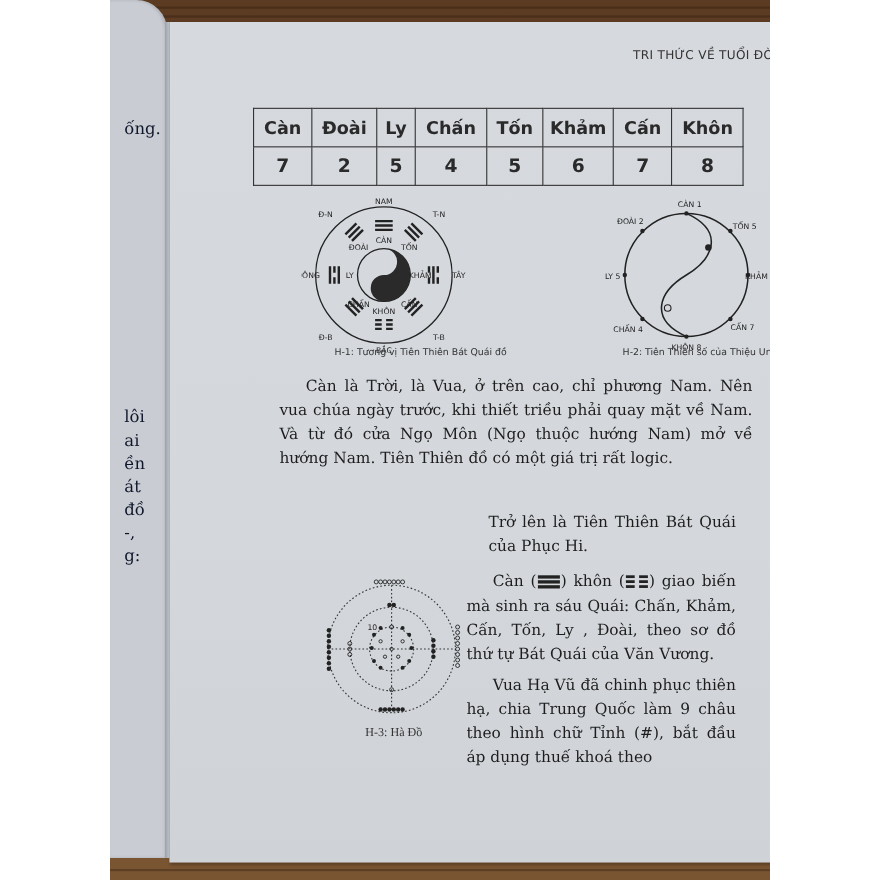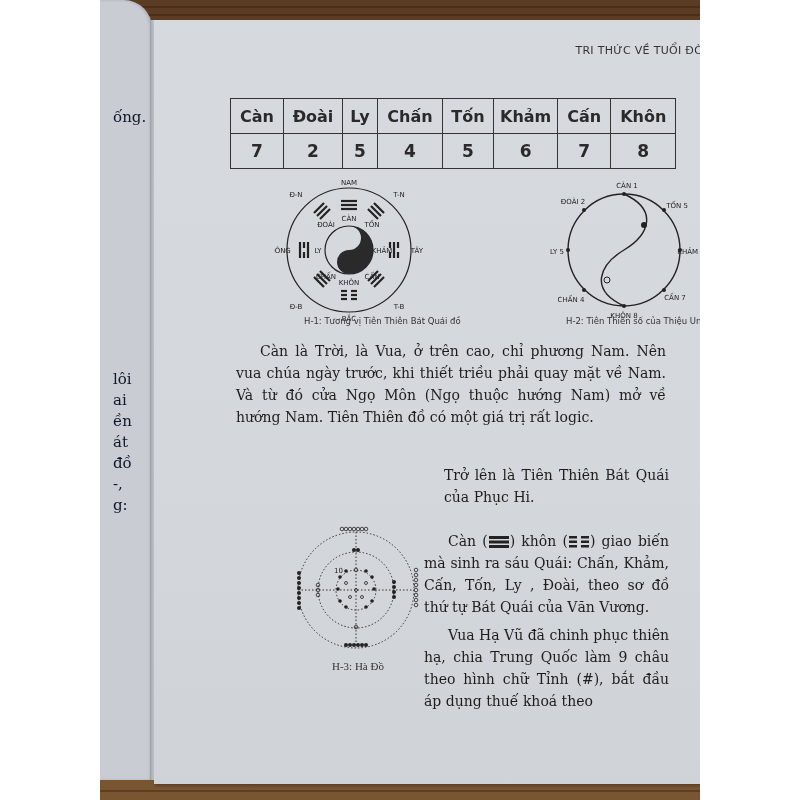--- a/index.html
+++ b/index.html
@@ -46,21 +46,21 @@
     font-weight: bold;
   }
   table.trigram-table tr.names td { font-size: 16px; height: 30px; }
   table.trigram-table tr.values td { font-size: 17px; height: 30px; }
   .figure { position: absolute; }
   .caption {
     position: absolute; font-family: "DejaVu Sans", sans-serif; font-size: 8.5px; color: #333; white-space: nowrap;
   }
   .fig-label { font-family: "DejaVu Sans", sans-serif; font-size: 7px; fill: #222; }
   .text-block {
-    position: absolute; left: 82px; width: 430px;
+    position: absolute; left: 100px; width: 430px;
     font-size: 14px; line-height: 22px; color: #1d1d1d; text-align: justify;
   }
   .text-block p { margin: 0; text-indent: 24px; }
   .hado-caption { position: absolute; font-family: Liberation Serif, serif; font-size: 11px; color: #333; }
   .narrow-text {
     position: absolute; left: 270px; width: 245px;
     font-size: 14px; line-height: 22px; color: #1d1d1d; text-align: justify;
   }
   .narrow-text p { margin: 0; text-indent: 24px; }
   .trig { display: inline-block; vertical-align: middle; }
@@ -262,21 +262,21 @@
           <circle cx="46" cy="76" r="1.8"></circle>
           <circle cx="52" cy="82" r="1.8"></circle>
           <circle cx="72" cy="82" r="1.8"></circle>
       </g>
       <text class="fig-label" x="40" y="48">10</text>
     </svg>
     <div class="hado-caption" style="left:178px; top:640px">H-3: Hà Đồ</div>
 
     <div class="narrow-text" style="top:444px">
       <p style="text-indent:0; padding-left:20px">Trở lên là Tiên Thiên Bát Quái của Phục Hi.</p>
-      <p style="margin-top:22px">
+      <p style="margin-top:10px">
         <span>Càn (</span><svg class="trig" width="22" height="14" viewBox="0 0 22 14">
             <rect x="1" y="1" width="20" height="3" fill="#222"></rect>
             <rect x="1" y="5.5" width="20" height="3" fill="#222"></rect>
             <rect x="1" y="10" width="20" height="3" fill="#222"></rect>
           </svg><span>) khôn (</span><svg class="trig" width="22" height="14" viewBox="0 0 22 14">
             <rect x="1" y="1" width="8" height="2.5" fill="#222"></rect>
             <rect x="13" y="1" width="8" height="2.5" fill="#222"></rect>
             <rect x="1" y="5.5" width="8" height="2.5" fill="#222"></rect>
             <rect x="13" y="5.5" width="8" height="2.5" fill="#222"></rect>
             <rect x="1" y="10" width="8" height="2.5" fill="#222"></rect>

